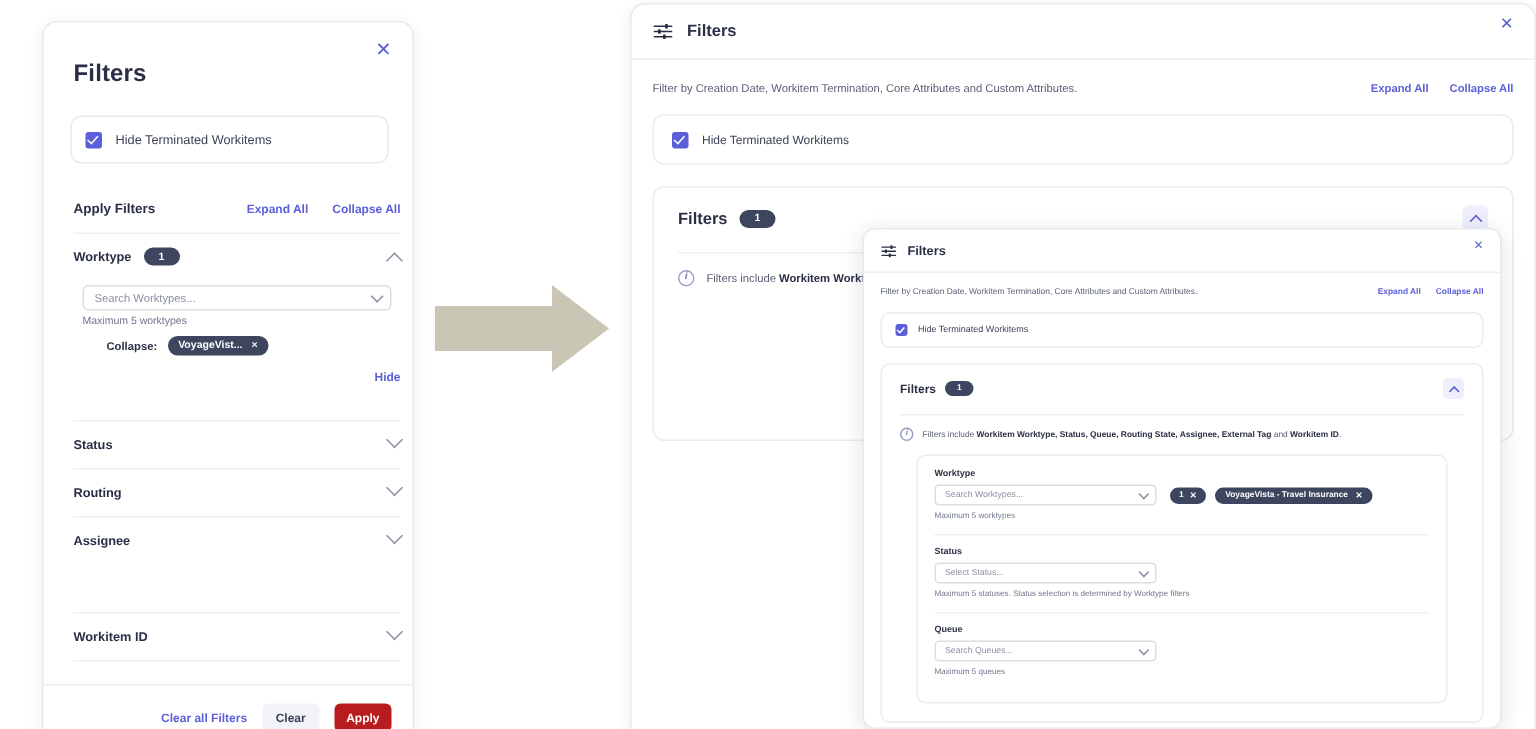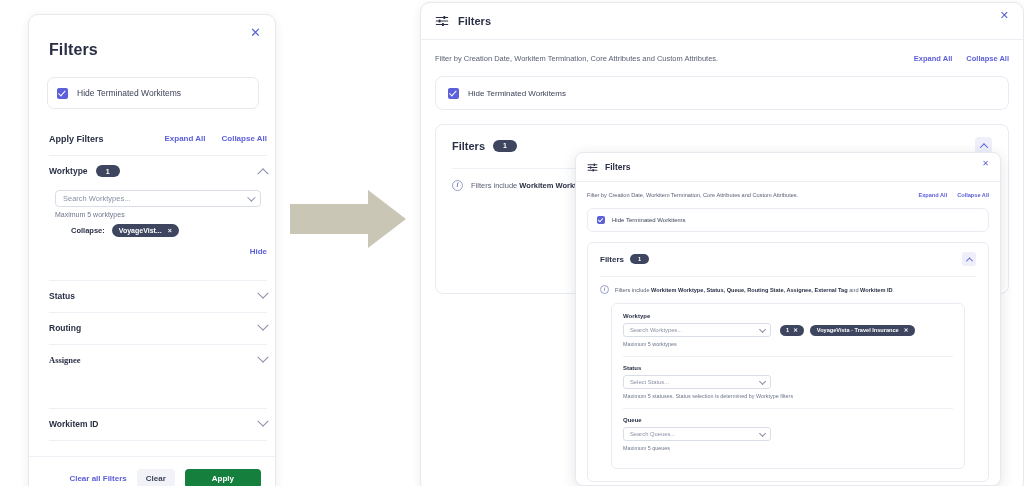--- a/index.html
+++ b/index.html
@@ -90,21 +90,21 @@
     font-size: 8.5px;
     color: #3c4257;
   }
 
   .apply-row {
     position: absolute;
     left: 20px;
     top: 119px;
     width: 238px;
     display: flex;
-    align-items: flex-start;
+    align-items: center;
   }
   .apply-row .af {
     font-size: 9px;
     font-weight: bold;
     color: #2a2f45;
   }
   .apply-row .links {
     margin-left: auto;
     display: flex;
     gap: 16px;
@@ -254,23 +254,23 @@
     color: #3c4257;
     background: #f2f3f9;
     border-radius: 4px;
     padding: 5px 9px;
     cursor: pointer;
   }
   .btn-primary {
     font-size: 8px;
     font-weight: bold;
     color: #ffffff;
-    background: #15803d;
+    background: #b91c1c;
     border-radius: 4px;
-    padding: 5px 27px;
+    padding: 5px 8px;
     cursor: pointer;
   }
 
   
   #arrow {
     position: absolute;
     left: 290px;
     top: 188px;
     width: 116px;
     height: 62px;
@@ -706,21 +706,21 @@
         <span class="sec-name">Status</span>
         <span class="chev"></span>
       </div>
     </div>
     <div class="sec" style="top:297px;">
       <div class="sec-head">
         <span class="sec-name">Routing</span>
         <span class="chev"></span>
       </div>
     </div>
-    <div class="sec" style="top:329px;font-family:Liberation Serif, serif;">
+    <div class="sec" style="top:329px;">
       <div class="sec-head">
         <span class="sec-name">Assignee</span>
         <span class="chev"></span>
       </div>
     </div>
     <div class="sec" style="top:393px;">
       <div class="sec-head">
         <span class="sec-name">Workitem ID</span>
         <span class="chev"></span>
       </div>

